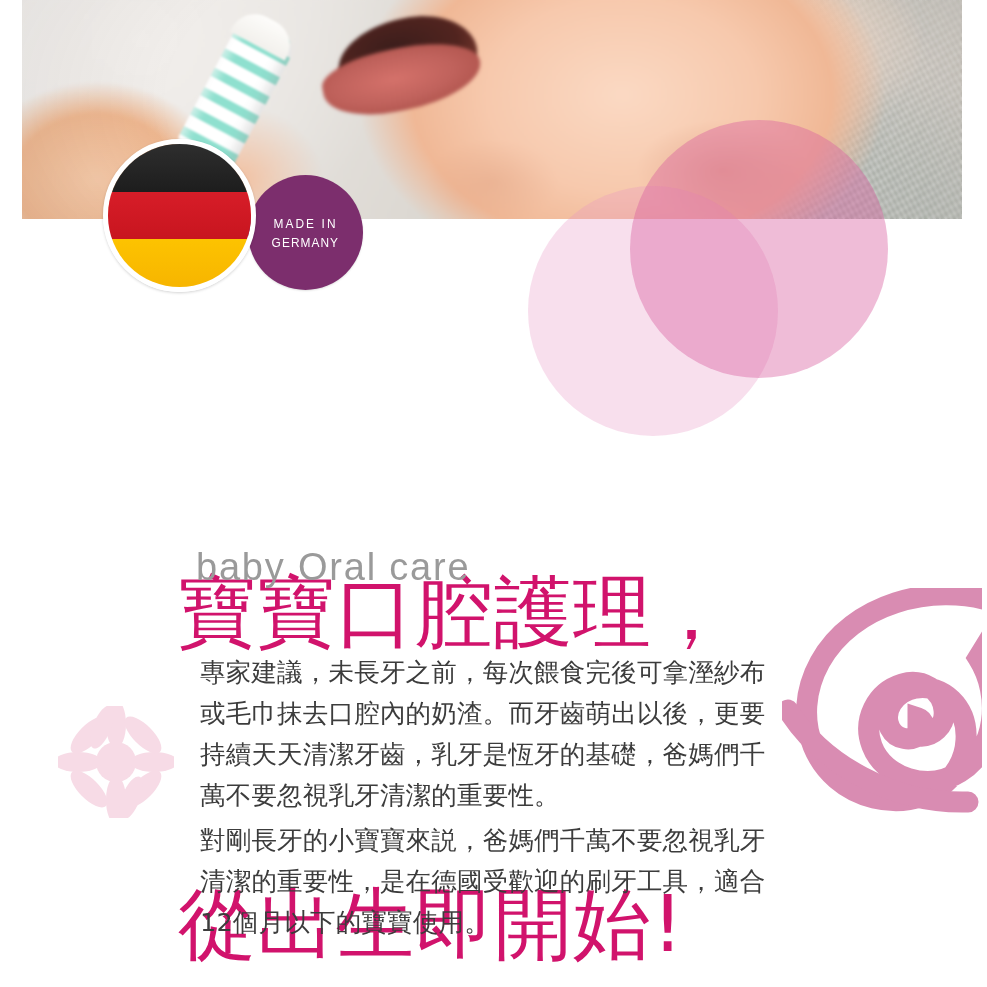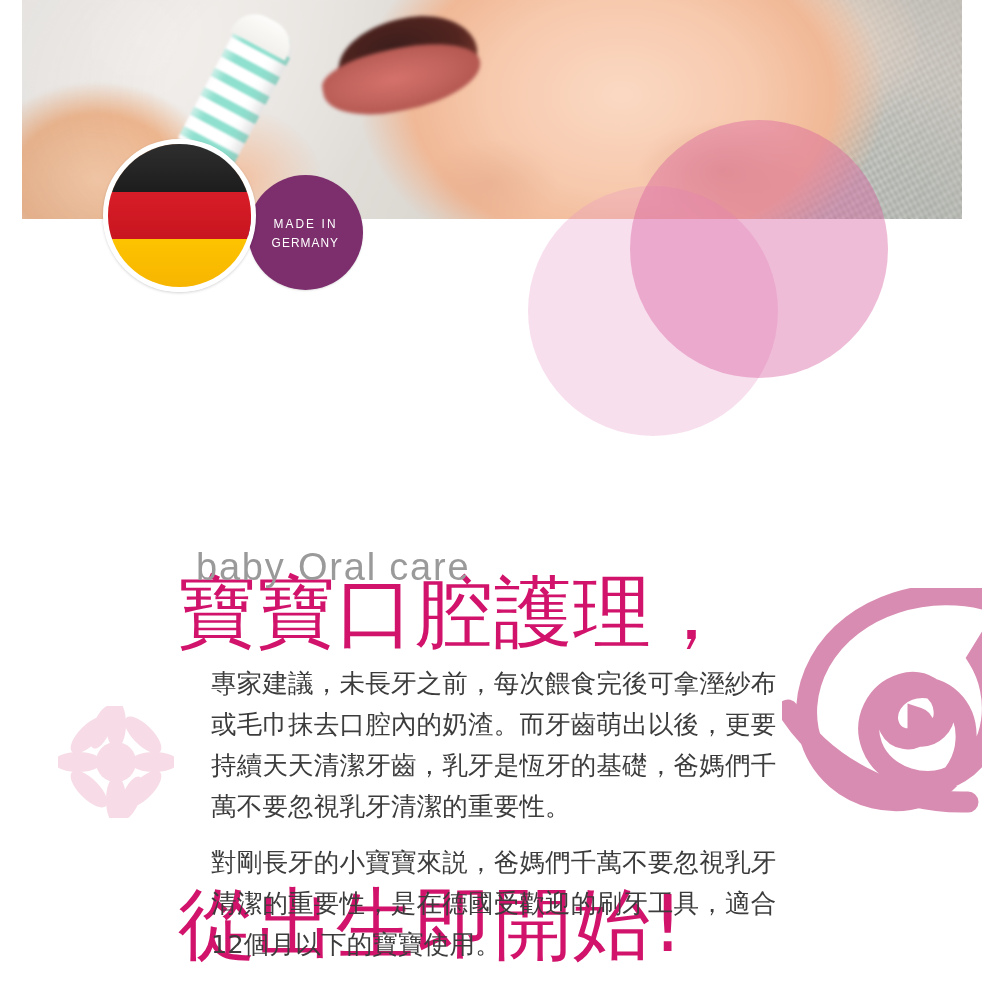--- a/index.html
+++ b/index.html
@@ -236,21 +236,21 @@
     left: 196px;
     top: 648px;
     width: 596px;
     color: #3c3c3c;
     font-size: 25.5px;
     line-height: 41px;
     letter-spacing: 0.2px;
     font-family: "DejaVu Sans", "Liberation Sans", sans-serif;
     z-index: 4;
   }
-  .body-copy p { margin: 15px; }
+  .body-copy p { margin: 4px; }
 </style>
 </head>
 <body>
 
 <div id="page">
 
   <div class="hero-photo">
     <div class="photo-layer ph-bg"></div>
     <div class="photo-layer ph-knit"></div>
     <div class="photo-layer ph-face"></div>

